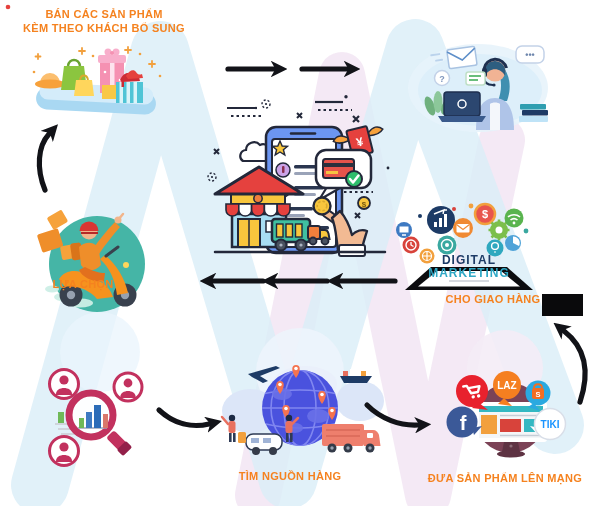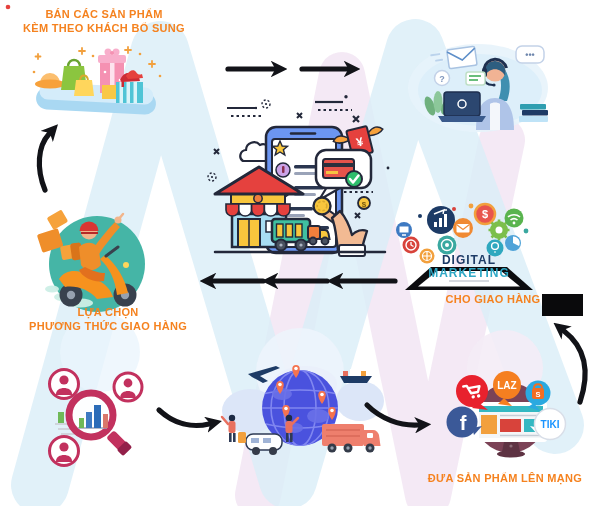--- a/index.html
+++ b/index.html
@@ -279,23 +279,22 @@
       <path d="M 58 42 C 64 33 72 23 80 15 L 85 20 C 78 28 70 38 64 47 Z" fill="#EF8E2A"></path>
       <circle cx="83" cy="13" r="3.5" fill="#F2B58B"></circle>
       <path d="M 83 13 L 88 7" stroke="#F2B58B" stroke-width="2.5" stroke-linecap="round"></path>
       <path d="M 44 40 C 52 33 62 35 64 44 L 66 58 C 60 65 50 65 46 58 Z" fill="#EF8E2A"></path>
       <path d="M 50 60 C 58 64 64 66 70 66 L 69 74 C 59 76 48 71 44 63 Z" fill="#E2701E"></path>
       <circle cx="54" cy="24" r="8.5" fill="#F2B58B"></circle>
       <path d="M 44.5 24 A 9.5 9.5 0 1 1 63.5 24 Z" fill="#D93632"></path>
       <path d="M 46 26 H 63" stroke="#B52A28" stroke-width="2"></path>
     </g>
   </svg>
-  <div class="step-label abs" style="left:0px;top:305px;width:166px;margin-left:25px;">
+  <div class="step-label abs" style="left:0px;top:277px;width:166px;">
     <span class="l">LỰA CHỌN</span>
-    <span class="l">PHƯƠNG THỨC GIAO HÀNG</span>
   </div>
 
   <svg class="abs illo" style="left:393px;top:198px;" width="145" height="95" viewBox="0 0 145 95">
     <g>
       <path d="M 12 92 L 38 69 L 114 69 L 140 92 Z" fill="#0C0C0F"></path>
       <path d="M 25 88.5 L 44 73 L 108 73 L 127 88.5 Z" fill="#fff"></path>
     </g>
     <g>
       <circle cx="11" cy="32" r="8" fill="#3E7AC2"></circle>
       <rect x="6.5" y="28.5" width="9" height="6" fill="#fff"></rect>
@@ -463,20 +462,23 @@
     </g>
     <g>
       <circle cx="22" cy="62" r="3.2" fill="#1D2B45"></circle>
       <rect x="18.5" y="65" width="7" height="12" rx="2.5" fill="#E8705F"></rect>
       <rect x="19" y="77" width="2.6" height="9" fill="#2E3A55"></rect>
         <rect x="23" y="77" width="2.6" height="9" fill="#2E3A55"></rect>
       <path d="M18 68 L12 61" stroke="#E8705F" stroke-width="2.5" stroke-linecap="round"></path>
       <rect x="28" y="76" width="8" height="11" rx="1.5" fill="#F2A03D"></rect>
     </g>
   </svg>
+  <div class="step-label abs" style="left:200px;top:469px;width:180px;">
+    <span class="l">TÌM NGUỒN HÀNG</span>
+  </div>
 
   <svg class="abs illo" style="left:430px;top:356px;" width="160" height="108" viewBox="0 0 160 108">
     <circle cx="80" cy="62" r="35" fill="#7B4256"></circle>
     <g>
       <path d="M 74 86 L 88 86 L 90 96 L 72 96 Z" fill="#5E3343"></path>
       <ellipse cx="81" cy="98" rx="14" ry="3.5" fill="#5E3343"></ellipse>
       <rect x="45" y="46" width="72" height="40" rx="3" fill="#fff"></rect>
       <rect x="49" y="50" width="64" height="32" fill="#F4F6F8"></rect>
       <rect x="49" y="50" width="64" height="6" fill="#35B8C2"></rect>
       <rect x="51" y="59" width="16" height="19" fill="#F2A03D"></rect>

